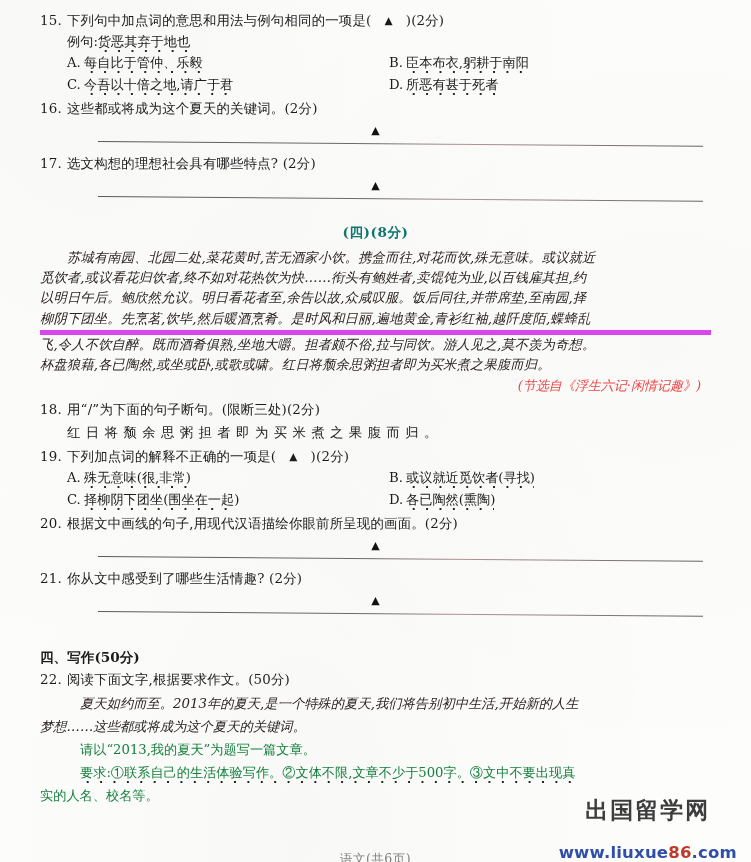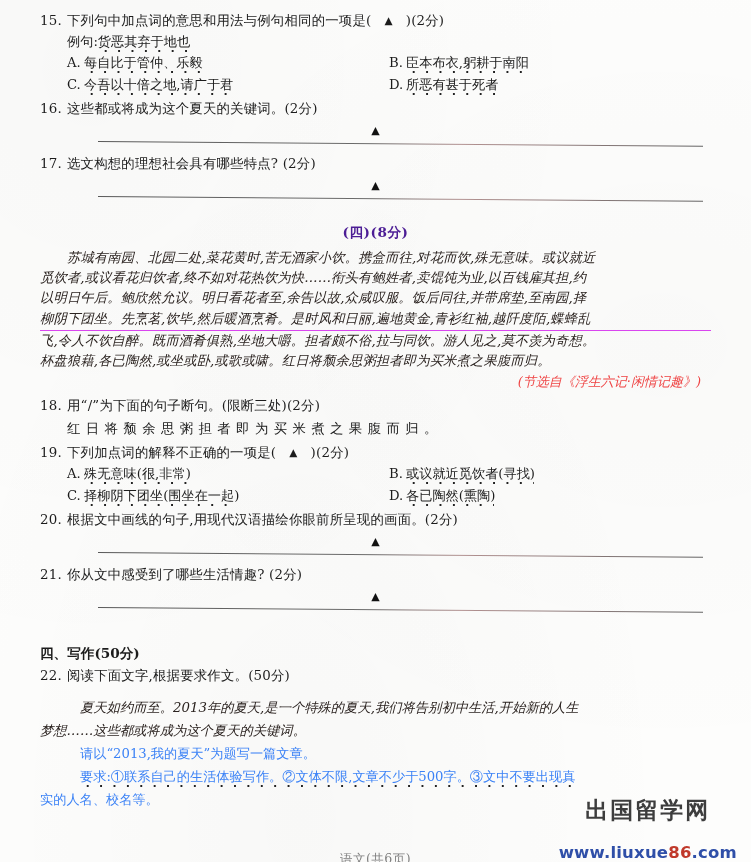--- a/index.html
+++ b/index.html
@@ -90,21 +90,21 @@
     left: 1px; right: 1px;
     bottom: -3px;
     height: 2px;
     background-image: radial-gradient(circle, #222 0.9px, rgba(0,0,0,0) 1.1px);
     background-size: 13.4px 2px;
     background-repeat: repeat-x;
   }
 
   
   .uline {
-    border-bottom: 1px solid #d946ef;
+    border-bottom: 5px solid #d946ef;
     padding-bottom: 1px;
   }
 
   
   .answer-space {
     position: relative;
     height: 34px;
   }
   .rule {
     position: absolute;
@@ -139,21 +139,21 @@
     vertical-align: 1px;
   }
 
   
   .sec-center {
     text-align: center;
     font-size: 13.6px;
     font-weight: bold;
     letter-spacing: 0.5px;
     margin: 16px 0 6px 0;
-    color: #4c1d95;
+    color: #0f766e;
   }
 
   
   .passage {
     font-size: 13.3px;
     line-height: 20.2px;
     letter-spacing: 0.15px;
     color: #2b2320;
     font-family: "DejaVu Serif", "Liberation Serif", serif;
     font-style: italic;
@@ -195,21 +195,21 @@
     color: #2b2320;
     text-align: justify;
   }
   .comp-body p { margin: 0; }
   .comp-body .ind { text-indent: 40px; }
 
   .req-line {
     font-size: 13.2px;
     line-height: 23px;
     font-style: normal;
-    color: #3b82f6;
+    color: #15803d;
   }
 
   
   .watermark {
     position: absolute;
     right: 14px;
     bottom: 0;
     text-align: center;
     user-select: none;
   }
@@ -353,21 +353,21 @@
       <span class="rule"></span>
     </div>
 
     <div class="sec-head" style="margin-top:22px;">四、写作(50分)</div>
 
     <div class="q-line">
       <span class="q-num">22.</span>
       <span class="q-body">阅读下面文字,根据要求作文。(50分)</span>
     </div>
 
-    <div class="comp-body" style="margin-top:10px;">
+    <div class="comp-body" style="margin-top:2px;">
       <p class="ind">夏天如约而至。2013年的夏天,是一个特殊的夏天,我们将告别初中生活,开始新的人生</p>
       <p>梦想……这些都或将成为这个夏天的关键词。</p>
       <p class="ind req-line">请以“2013,我的夏天”为题写一篇文章。</p>
       <p class="ind req-line"><span class="dots-run">要求:①联系自己的生活体验写作。②文体不限,文章不少于500字。③文中不要出现真</span></p>
       <p class="req-line">实的人名、校名等。</p>
     </div>
 
   </div>
 
   <div class="watermark">

